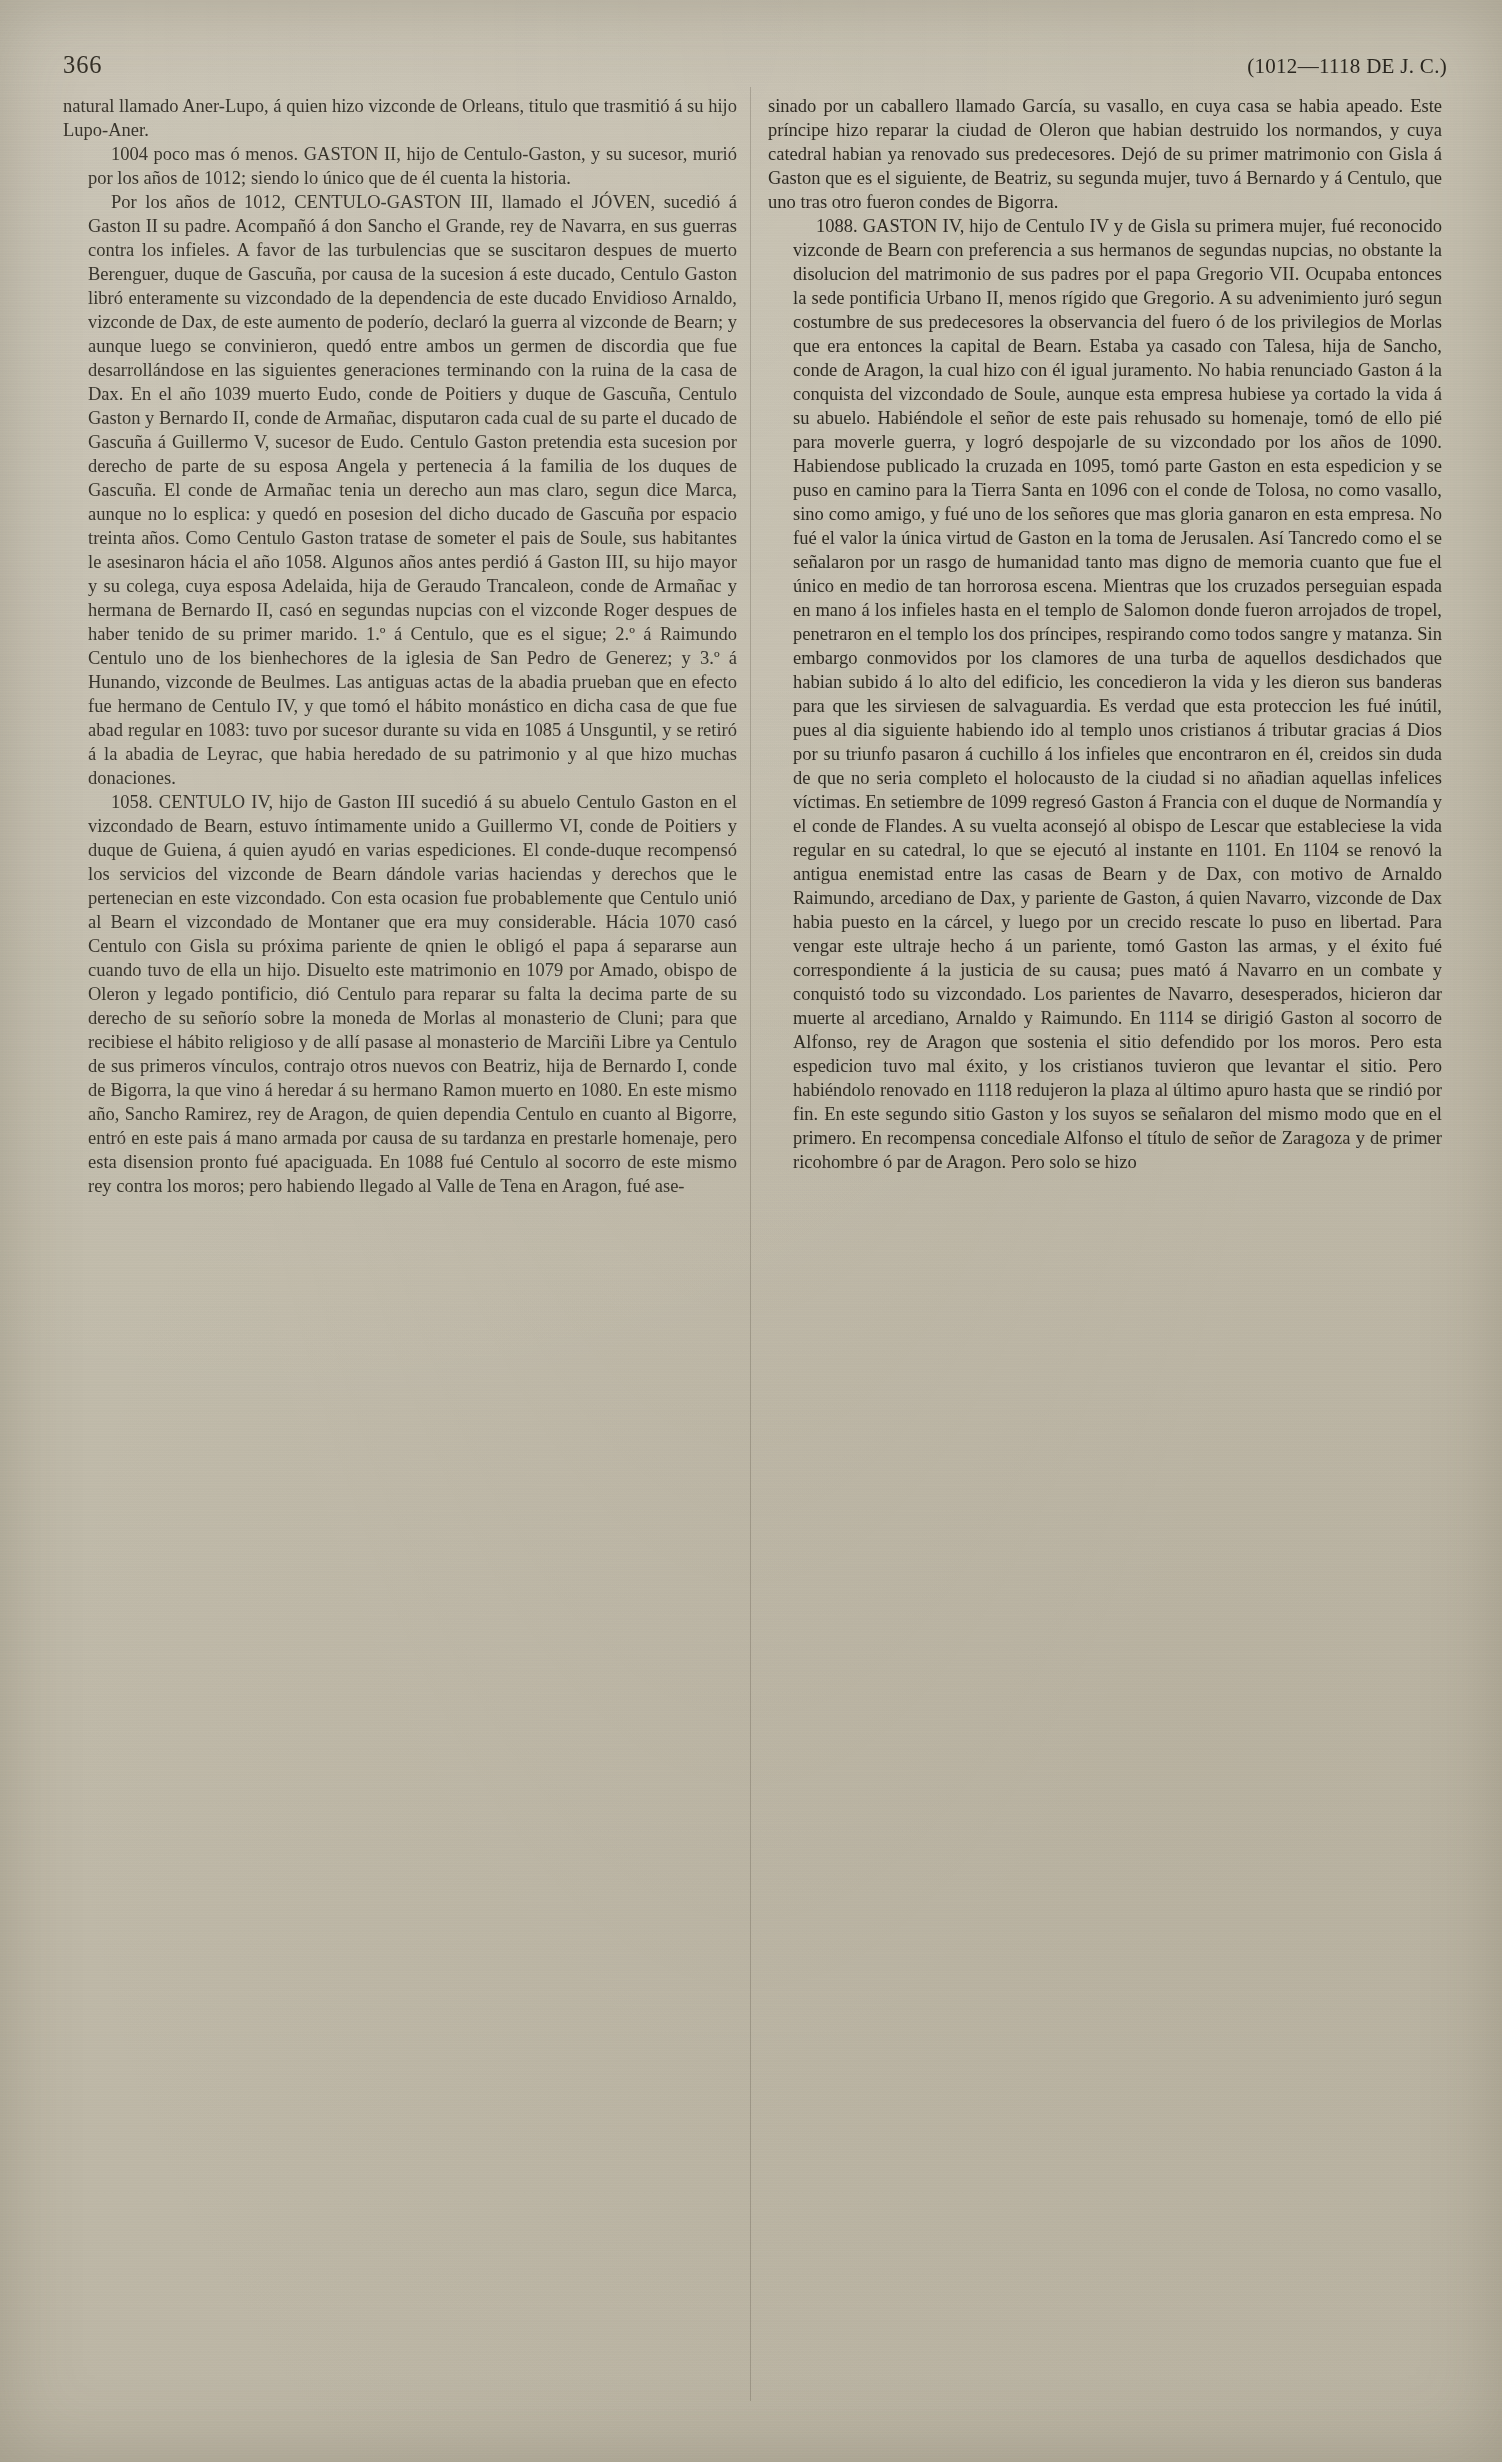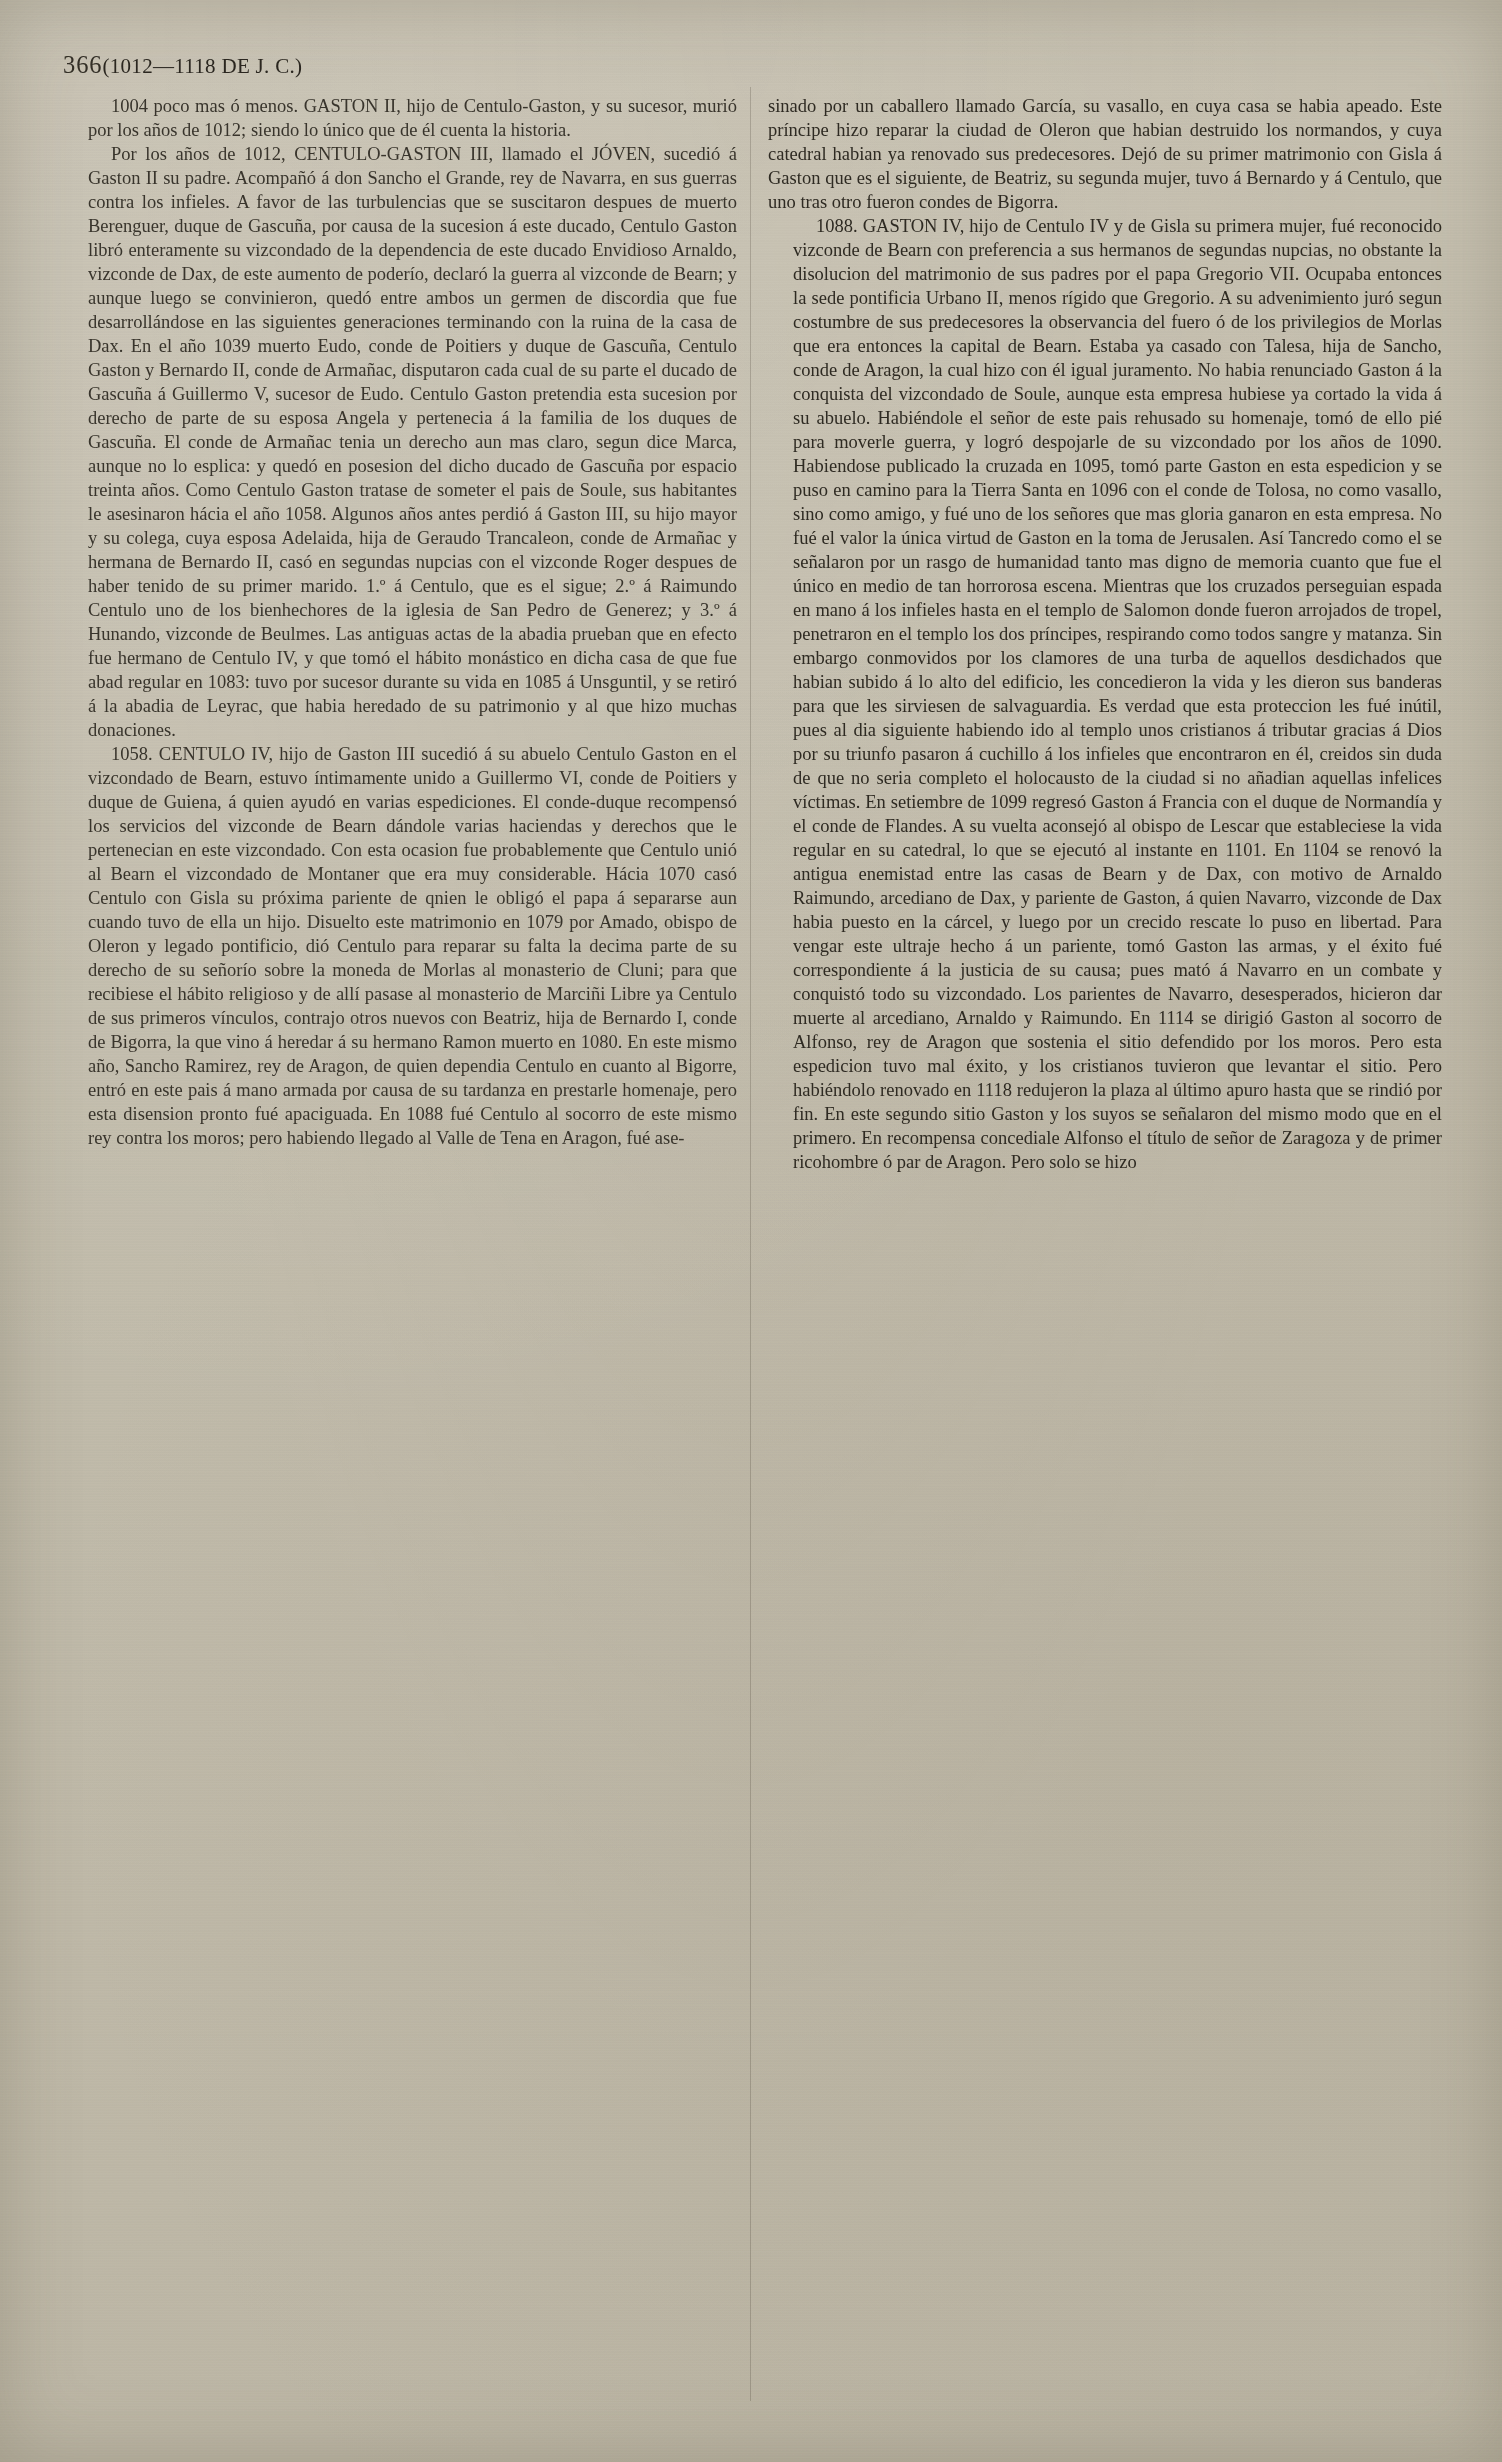--- a/index.html
+++ b/index.html
@@ -21,21 +21,21 @@
     overflow: hidden;
   }
   .header {
     position: absolute;
     top: 51px;
     left: 63px;
     right: 56px;
     height: 30px;
     display: flex;
     align-items: baseline;
-    justify-content: flex-start;
+    justify-content: space-between;
     white-space: nowrap;
   }
   .folio {
     font-size: 24.5px;
     letter-spacing: 0.9px;
     color: #332f27;
   }
   .runhead {
     font-size: 24.5px;
     font-weight: bold;
@@ -110,20 +110,21 @@
 
   <div class="header">
     <span class="folio">366</span>
     <span class="folio-right">(1012—1118 DE J. C.)</span>
   </div>
 
   <div class="rule"></div>
 
   <div class="columns">
     <div class="col fade-left">
+      <p>natural llamado Aner-Lupo, á quien hizo vizconde de Orleans, titulo que trasmitió á su hijo Lupo-Aner.</p>
       <p class="ind">1004 poco mas ó menos. GASTON II, hijo de Centulo-Gaston, y su sucesor, murió por los años de 1012; siendo lo único que de él cuenta la historia.</p>
       <p class="ind">Por los años de 1012, CENTULO-GASTON III, llamado el JÓVEN, sucedió á Gaston II su padre. Acompañó á don Sancho el Grande, rey de Navarra, en sus guerras contra los infieles. A favor de las turbulencias que se suscitaron despues de muerto Berenguer, duque de Gascuña, por causa de la sucesion á este ducado, Centulo Gaston libró enteramente su vizcondado de la dependencia de este ducado Envidioso Arnaldo, vizconde de Dax, de este aumento de poderío, declaró la guerra al vizconde de Bearn; y aunque luego se convinieron, quedó entre ambos un germen de discordia que fue desarrollándose en las siguientes generaciones terminando con la ruina de la casa de Dax. En el año 1039 muerto Eudo, conde de Poitiers y duque de Gascuña, Centulo Gaston y Bernardo II, conde de Armañac, disputaron cada cual de su parte el ducado de Gascuña á Guillermo V, sucesor de Eudo. Centulo Gaston pretendia esta sucesion por derecho de parte de su esposa Angela y pertenecia á la familia de los duques de Gascuña. El conde de Armañac tenia un derecho aun mas claro, segun dice Marca, aunque no lo esplica: y quedó en posesion del dicho ducado de Gascuña por espacio treinta años. Como Centulo Gaston tratase de someter el pais de Soule, sus habitantes le asesinaron hácia el año 1058. Algunos años antes perdió á Gaston III, su hijo mayor y su colega, cuya esposa Adelaida, hija de Geraudo Trancaleon, conde de Armañac y hermana de Bernardo II, casó en segundas nupcias con el vizconde Roger despues de haber tenido de su primer marido. 1.º á Centulo, que es el sigue; 2.º á Raimundo Centulo uno de los bienhechores de la iglesia de San Pedro de Generez; y 3.º á Hunando, vizconde de Beulmes. Las antiguas actas de la abadia prueban que en efecto fue hermano de Centulo IV, y que tomó el hábito monástico en dicha casa de que fue abad regular en 1083: tuvo por sucesor durante su vida en 1085 á Unsguntil, y se retiró á la abadia de Leyrac, que habia heredado de su patrimonio y al que hizo muchas donaciones.</p>
       <p class="ind">1058. CENTULO IV, hijo de Gaston III sucedió á su abuelo Centulo Gaston en el vizcondado de Bearn, estuvo íntimamente unido a Guillermo VI, conde de Poitiers y duque de Guiena, á quien ayudó en varias espediciones. El conde-duque recompensó los servicios del vizconde de Bearn dándole varias haciendas y derechos que le pertenecian en este vizcondado. Con esta ocasion fue probablemente que Centulo unió al Bearn el vizcondado de Montaner que era muy considerable. Hácia 1070 casó Centulo con Gisla su próxima pariente de qnien le obligó el papa á separarse aun cuando tuvo de ella un hijo. Disuelto este matrimonio en 1079 por Amado, obispo de Oleron y legado pontificio, dió Centulo para reparar su falta la decima parte de su derecho de su señorío sobre la moneda de Morlas al monasterio de Cluni; para que recibiese el hábito religioso y de allí pasase al monasterio de Marciñi Libre ya Centulo de sus primeros vínculos, contrajo otros nuevos con Beatriz, hija de Bernardo I, conde de Bigorra, la que vino á heredar á su hermano Ramon muerto en 1080. En este mismo año, Sancho Ramirez, rey de Aragon, de quien dependia Centulo en cuanto al Bigorre, entró en este pais á mano armada por causa de su tardanza en prestarle homenaje, pero esta disension pronto fué apaciguada. En 1088 fué Centulo al socorro de este mismo rey contra los moros; pero habiendo llegado al Valle de Tena en Aragon, fué ase-</p>
     </div>
     <div class="col">
       <p>sinado por un caballero llamado García, su vasallo, en cuya casa se habia apeado. Este príncipe hizo reparar la ciudad de Oleron que habian destruido los normandos, y cuya catedral habian ya renovado sus predecesores. Dejó de su primer matrimonio con Gisla á Gaston que es el siguiente, de Beatriz, su segunda mujer, tuvo á Bernardo y á Centulo, que uno tras otro fueron condes de Bigorra.</p>
       <p class="ind">1088. GASTON IV, hijo de Centulo IV y de Gisla su primera mujer, fué reconocido vizconde de Bearn con preferencia a sus hermanos de segundas nupcias, no obstante la disolucion del matrimonio de sus padres por el papa Gregorio VII. Ocupaba entonces la sede pontificia Urbano II, menos rígido que Gregorio. A su advenimiento juró segun costumbre de sus predecesores la observancia del fuero ó de los privilegios de Morlas que era entonces la capital de Bearn. Estaba ya casado con Talesa, hija de Sancho, conde de Aragon, la cual hizo con él igual juramento. No habia renunciado Gaston á la conquista del vizcondado de Soule, aunque esta empresa hubiese ya cortado la vida á su abuelo. Habiéndole el señor de este pais rehusado su homenaje, tomó de ello pié para moverle guerra, y logró despojarle de su vizcondado por los años de 1090. Habiendose publicado la cruzada en 1095, tomó parte Gaston en esta espedicion y se puso en camino para la Tierra Santa en 1096 con el conde de Tolosa, no como vasallo, sino como amigo, y fué uno de los señores que mas gloria ganaron en esta empresa. No fué el valor la única virtud de Gaston en la toma de Jerusalen. Así Tancredo como el se señalaron por un rasgo de humanidad tanto mas digno de memoria cuanto que fue el único en medio de tan horrorosa escena. Mientras que los cruzados perseguian espada en mano á los infieles hasta en el templo de Salomon donde fueron arrojados de tropel, penetraron en el templo los dos príncipes, respirando como todos sangre y matanza. Sin embargo conmovidos por los clamores de una turba de aquellos desdichados que habian subido á lo alto del edificio, les concedieron la vida y les dieron sus banderas para que les sirviesen de salvaguardia. Es verdad que esta proteccion les fué inútil, pues al dia siguiente habiendo ido al templo unos cristianos á tributar gracias á Dios por su triunfo pasaron á cuchillo á los infieles que encontraron en él, creidos sin duda de que no seria completo el holocausto de la ciudad si no añadian aquellas infelices víctimas. En setiembre de 1099 regresó Gaston á Francia con el duque de Normandía y el conde de Flandes. A su vuelta aconsejó al obispo de Lescar que estableciese la vida regular en su catedral, lo que se ejecutó al instante en 1101. En 1104 se renovó la antigua enemistad entre las casas de Bearn y de Dax, con motivo de Arnaldo Raimundo, arcediano de Dax, y pariente de Gaston, á quien Navarro, vizconde de Dax habia puesto en la cárcel, y luego por un crecido rescate lo puso en libertad. Para vengar este ultraje hecho á un pariente, tomó Gaston las armas, y el éxito fué correspondiente á la justicia de su causa; pues mató á Navarro en un combate y conquistó todo su vizcondado. Los parientes de Navarro, desesperados, hicieron dar muerte al arcediano, Arnaldo y Raimundo. En 1114 se dirigió Gaston al socorro de Alfonso, rey de Aragon que sostenia el sitio defendido por los moros. Pero esta espedicion tuvo mal éxito, y los cristianos tuvieron que levantar el sitio. Pero habiéndolo renovado en 1118 redujeron la plaza al último apuro hasta que se rindió por fin. En este segundo sitio Gaston y los suyos se señalaron del mismo modo que en el primero. En recompensa concediale Alfonso el título de señor de Zaragoza y de primer ricohombre ó par de Aragon. Pero solo se hizo</p>
     </div>
   </div>
 

